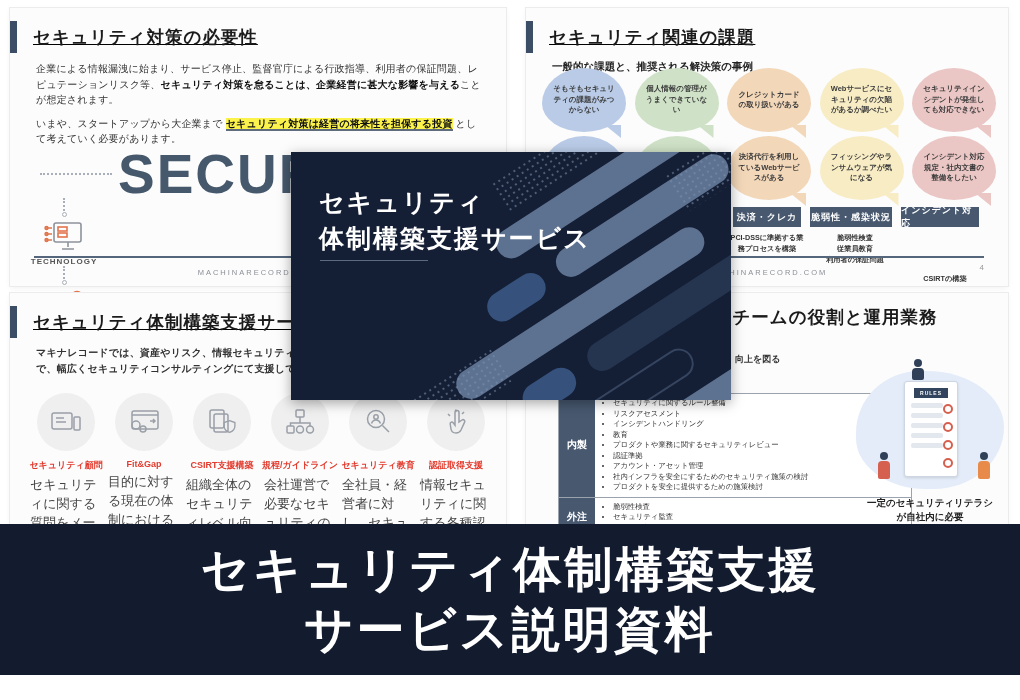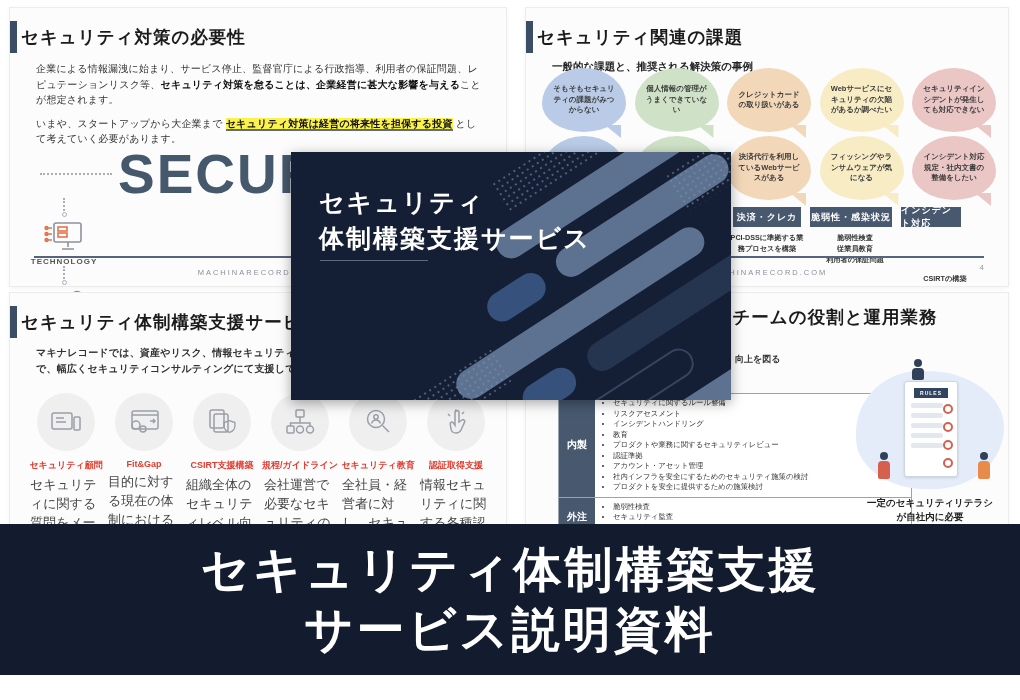--- a/index.html
+++ b/index.html
@@ -6,21 +6,21 @@
   *{box-sizing:border-box;}
   body{font-family:"Liberation Sans","DejaVu Sans",sans-serif;}
   .canvas{position:relative;width:1020px;height:700px;background:#ffffff;overflow:hidden;}
 
   
   .slide{position:absolute;background:#fcfcfc;box-shadow:0 0 0 1px #ececec,0 2px 6px rgba(0,0,0,.06);}
   .tl{left:10px;top:8px;width:496px;height:278px;}
   .tr{left:526px;top:8px;width:482px;height:278px;}
   .bl{left:10px;top:293px;width:496px;height:231px;}
   .br{left:526px;top:293px;width:482px;height:231px;}
-  .trow{display:flex;align-items:center;gap:4px;padding:13px 0 0 0;}
+  .trow{display:flex;align-items:center;gap:16px;padding:13px 0 0 0;text-decoration:underline;}
   .accent{width:7px;height:32px;background:#3c4d66;flex:0 0 auto;}
   .slide h2{font-size:17.5px;font-weight:800;color:#1b1b1b;margin:0;letter-spacing:1px;}
   .slide-foot{position:absolute;left:24px;right:24px;bottom:7px;border-top:2px solid #55657c;padding-top:3px;text-align:center;}
   .ftext{font-size:7.5px;letter-spacing:2px;color:#8b8f96;}
   .pg{position:absolute;right:0;top:5px;font-size:8px;color:#999;}
 
   
   .tl p{margin:8px 24px 0 26px;font-size:10px;color:#333;line-height:1.55;letter-spacing:.2px;}
   .tl strong{color:#111;}
   .hl{background:#fbf24b;color:#16324f;font-weight:800;border-bottom:2px solid #5f6c7d;text-decoration:none;}
@@ -36,21 +36,21 @@
 
   
   .tr .sub{margin:7px 0 0 26px;font-size:10.5px;font-weight:700;color:#222;}
   .brow{position:absolute;left:16px;right:12px;display:flex;justify-content:space-between;}
   .brow1{top:60px;} .brow2{top:128px;}
   .bubble{width:84px;height:64px;border-radius:52% 52% 52% 52%/58% 58% 46% 46%;display:flex;align-items:center;justify-content:center;text-align:center;padding:6px 9px;font-size:7.5px;font-weight:700;color:#3b3b3b;line-height:1.4;position:relative;}
   .bubble::after{content:'';position:absolute;right:5px;bottom:-6px;width:16px;height:13px;background-color:inherit;clip-path:polygon(100% 0,100% 100%,0 0);}
   .b-blue{background:#b9cbe7;} .b-green{background:#cfe2c7;} .b-orange{background:#f2d7b9;} .b-yellow{background:#f7ecc4;} .b-red{background:#eac6c5;}
   .labels-row{position:absolute;top:199px;left:207px;display:flex;gap:9px;}
   .nlabel{height:20px;background:#47586f;color:#fff;font-size:9px;font-weight:700;display:flex;align-items:center;justify-content:center;letter-spacing:1px;}
-  .nl1{width:68px;} .nl2{width:82px;} .nl3{width:60px;}
+  .nl1{width:68px;} .nl2{width:82px;} .nl3{width:78px;}
   .sol-row{position:absolute;top:225px;left:203px;display:flex;gap:9px;}
   .sol{font-size:7.2px;font-weight:600;color:#333;text-align:center;line-height:1.5;}
   .sol1{width:76px;} .sol2{width:82px;} .sol3{width:80px;margin-top:41px;}
 
   
   .bl .body{margin:7px 0 0 26px;font-size:10px;font-weight:600;color:#333;line-height:1.6;letter-spacing:.2px;}
   .cols{position:absolute;left:20px;right:14px;top:100px;display:flex;justify-content:space-between;}
   .svc{width:72px;display:flex;flex-direction:column;align-items:center;text-align:center;}
   .circ{width:58px;height:58px;border-radius:50%;background:#efefef;display:flex;align-items:center;justify-content:center;}
   .svc h3{font-size:9px;color:#e23b2e;margin:8px 0 4px;font-weight:800;white-space:nowrap;}

